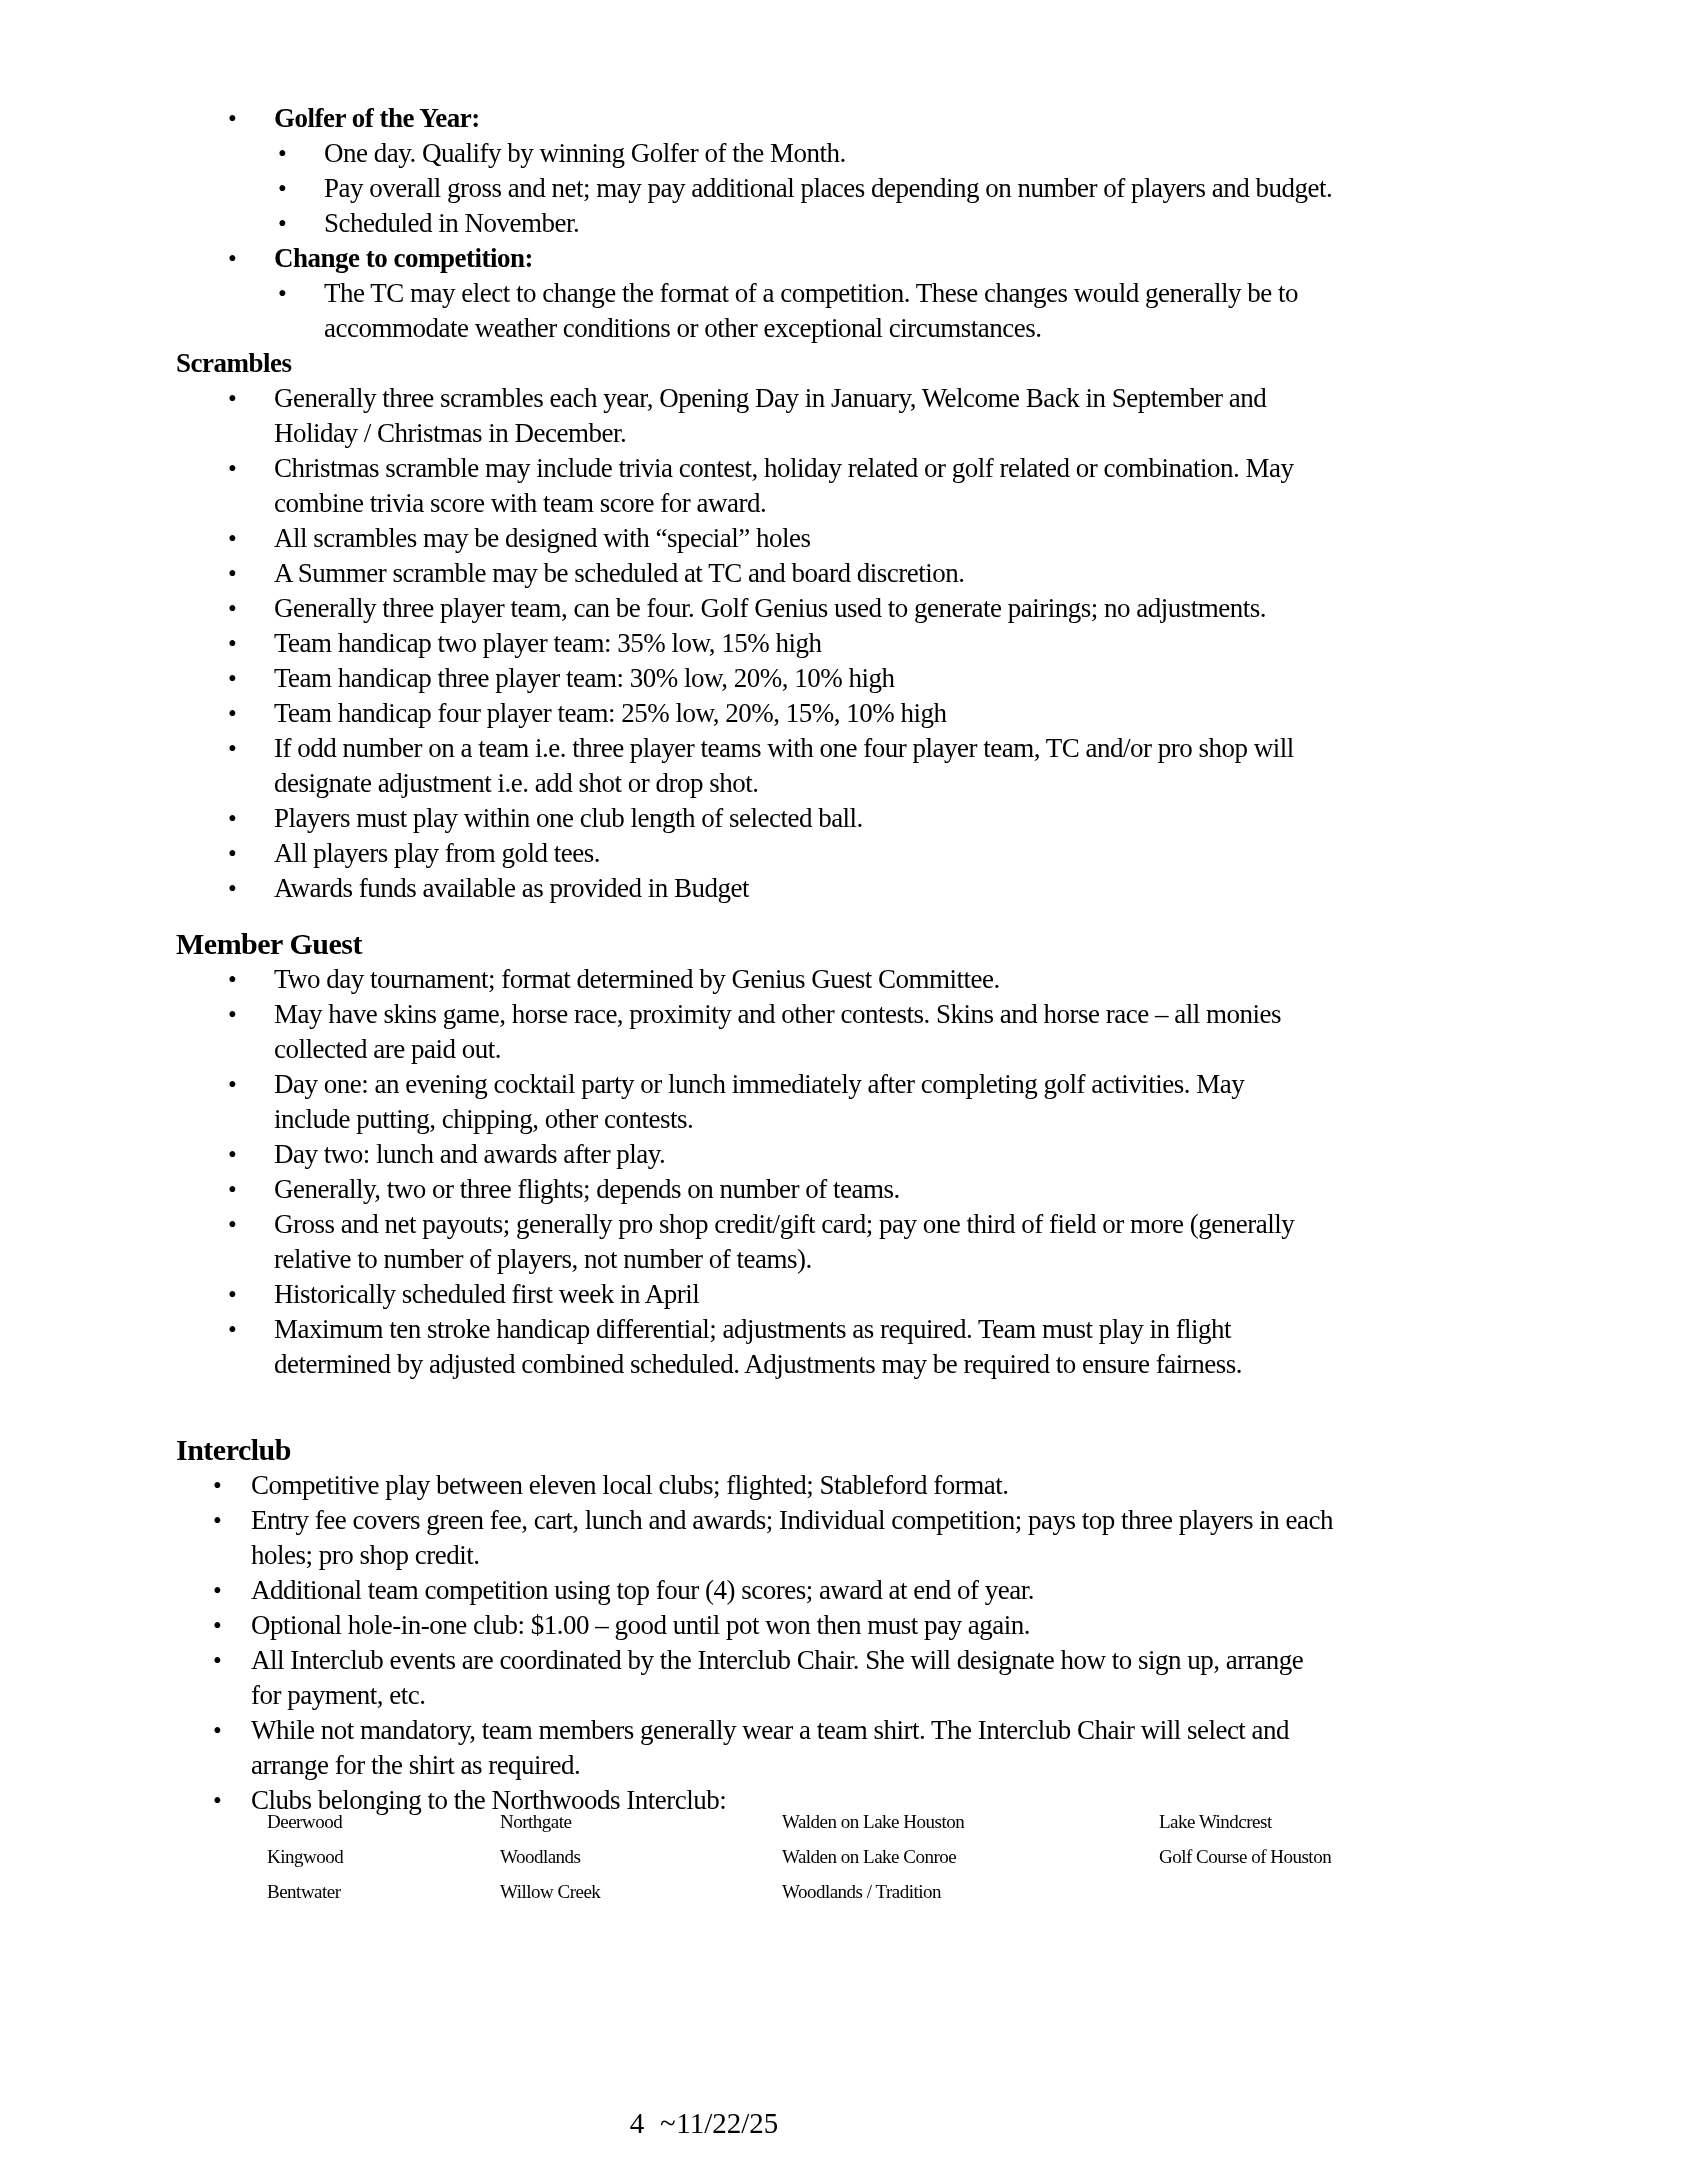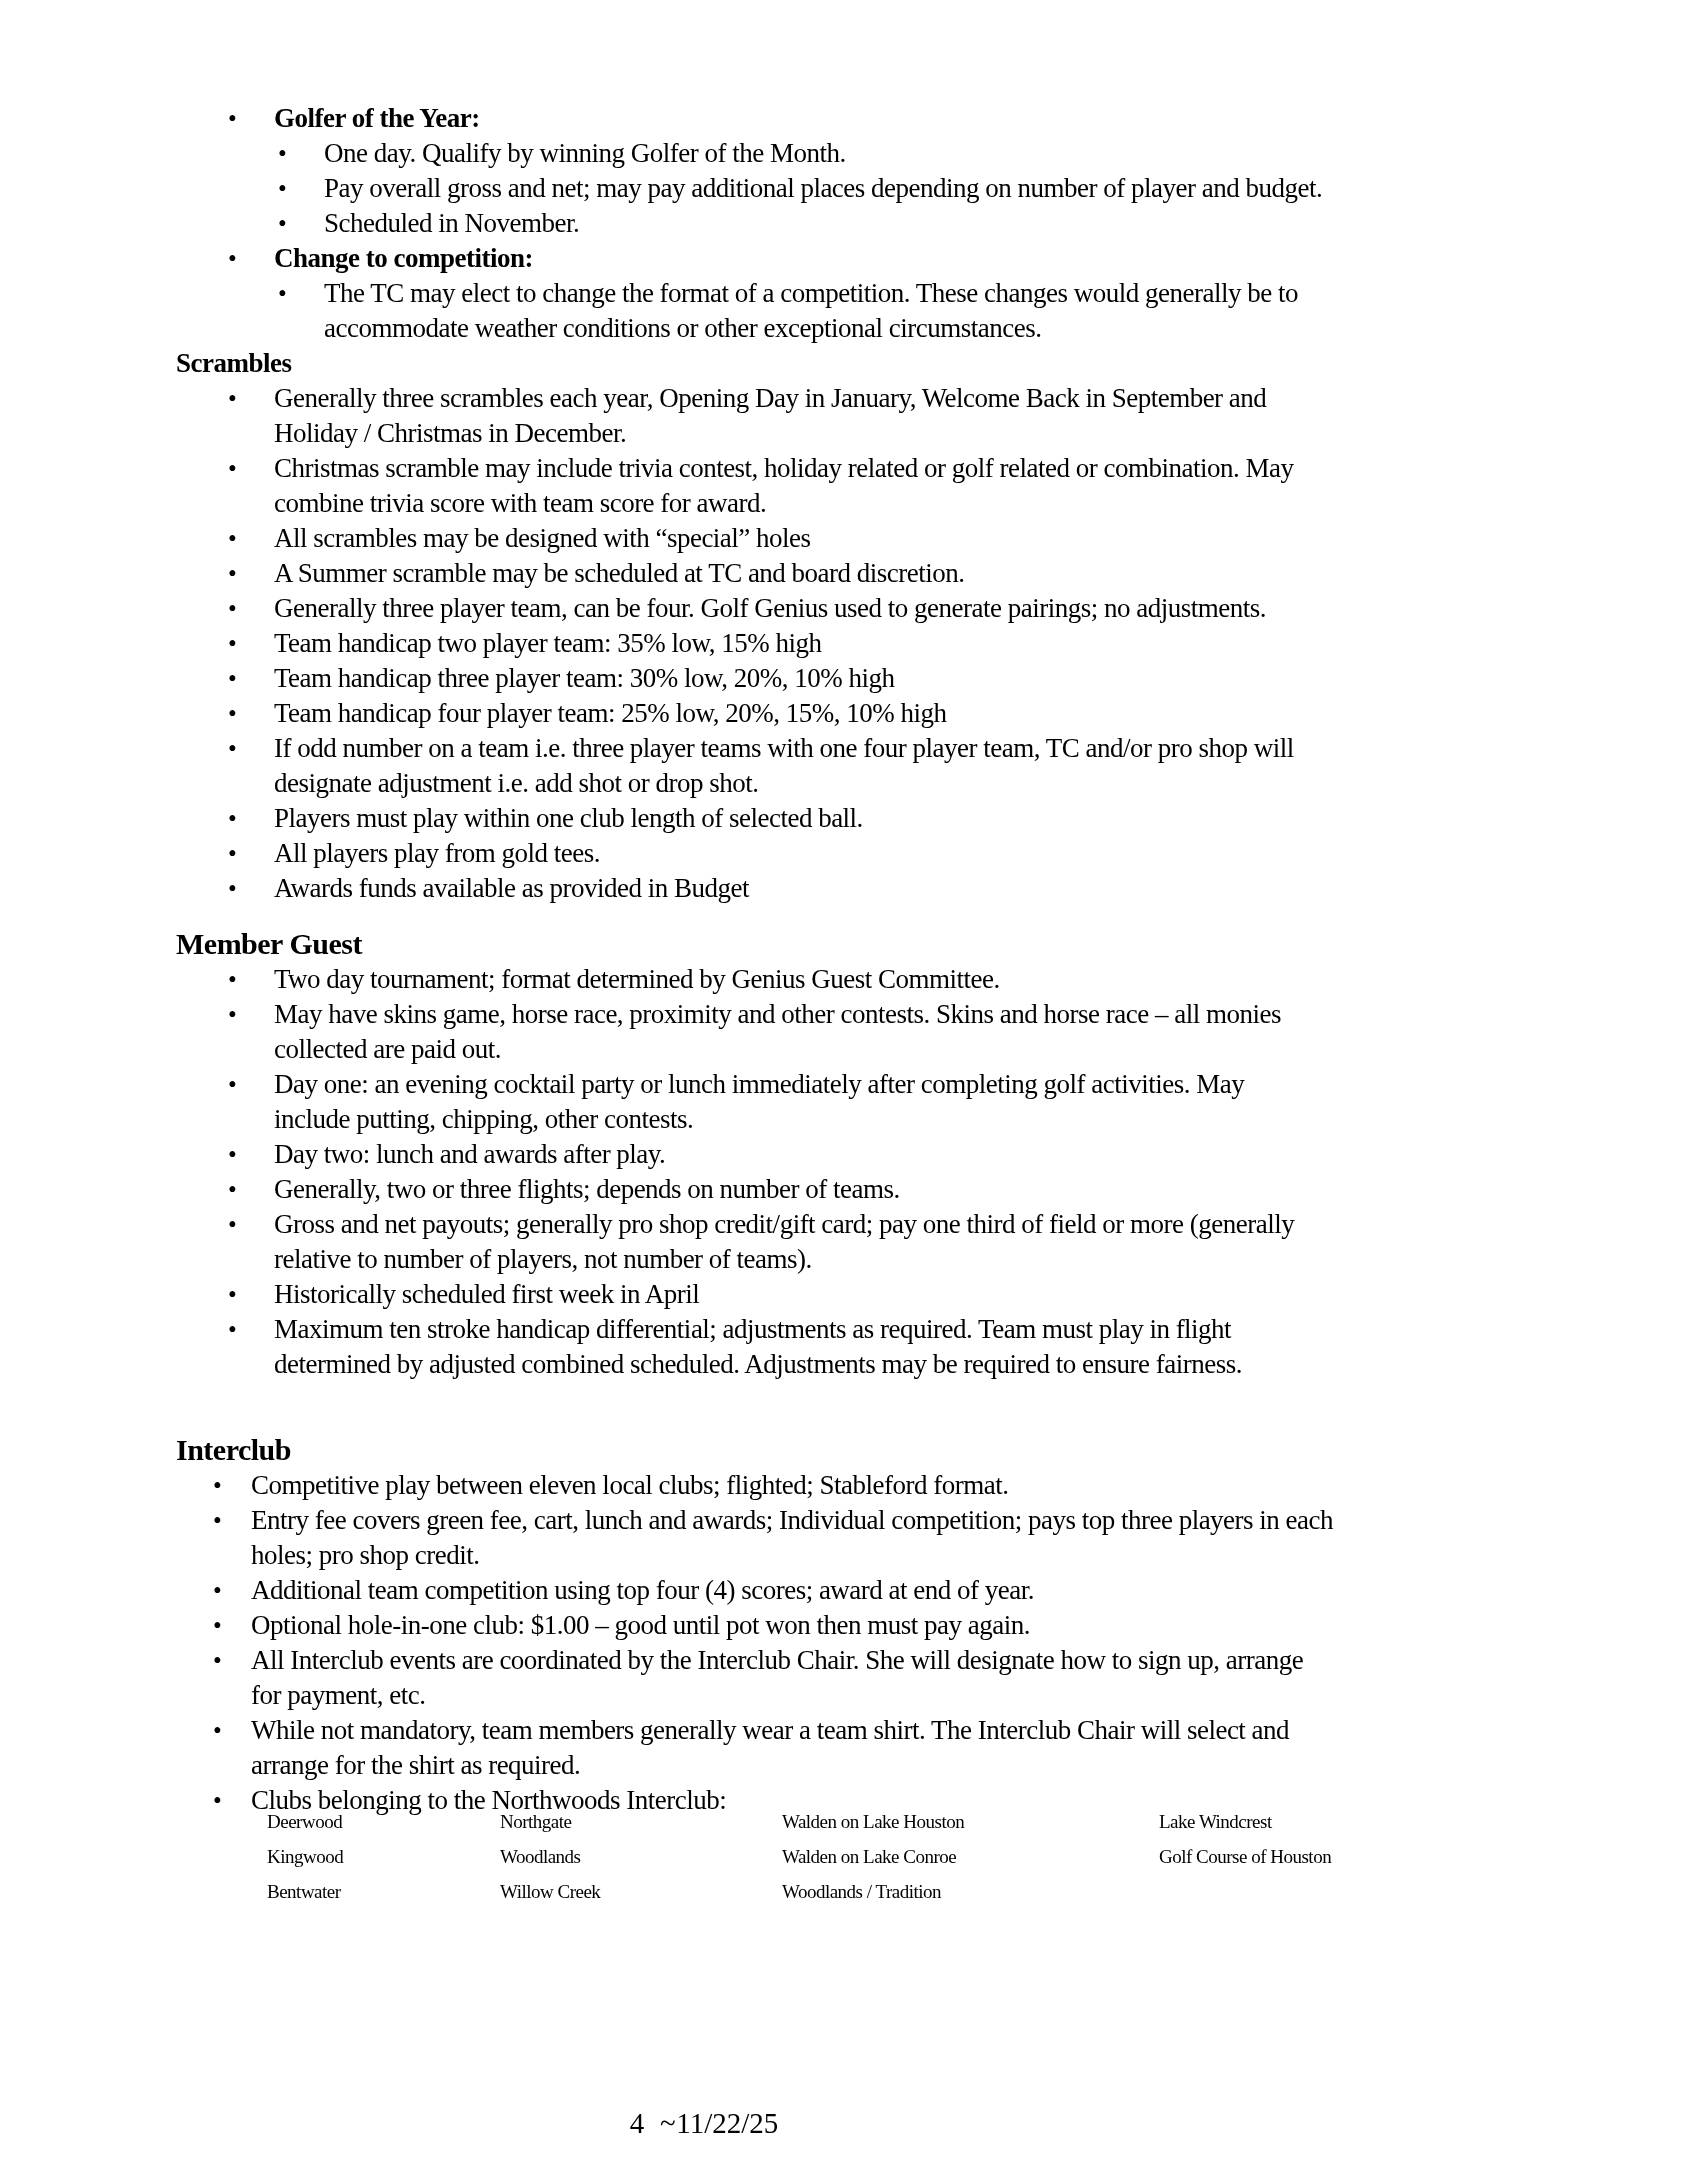--- a/index.html
+++ b/index.html
@@ -34,21 +34,21 @@
     <div class="line l1">
       <span class="bullet">•</span>
       <span class="txt bold">Golfer of the Year:</span>
     </div>
     <div class="line l2">
       <span class="bullet">•</span>
       <span class="txt">One day.  Qualify by winning Golfer of the Month.</span>
     </div>
     <div class="line l2">
       <span class="bullet">•</span>
-      <span class="txt">Pay overall gross and net; may pay additional places depending on number of player and budget.</span>
+      <span class="txt">Pay overall gross and net; may pay additional places depending on number of players and budget.</span>
     </div>
     <div class="line l2">
       <span class="bullet">•</span>
       <span class="txt">Scheduled in November.</span>
     </div>
     <div class="line l1">
       <span class="bullet">•</span>
       <span class="txt bold">Change to competition:</span>
     </div>
     <div class="line l2">

